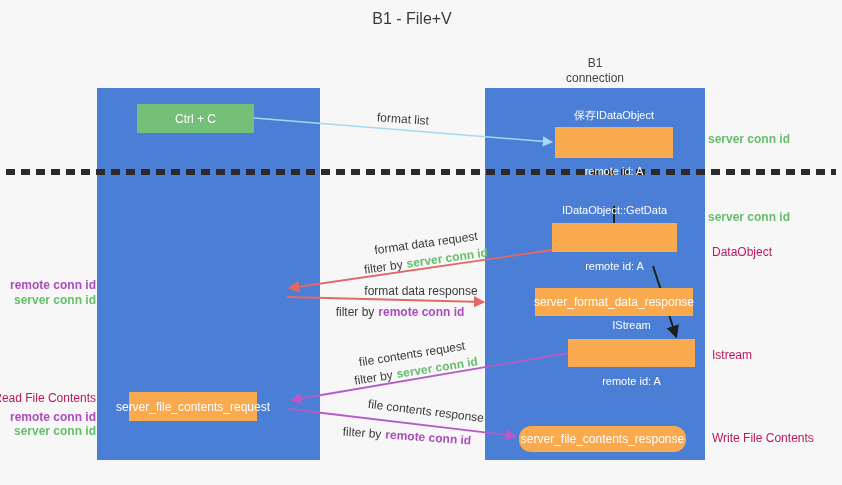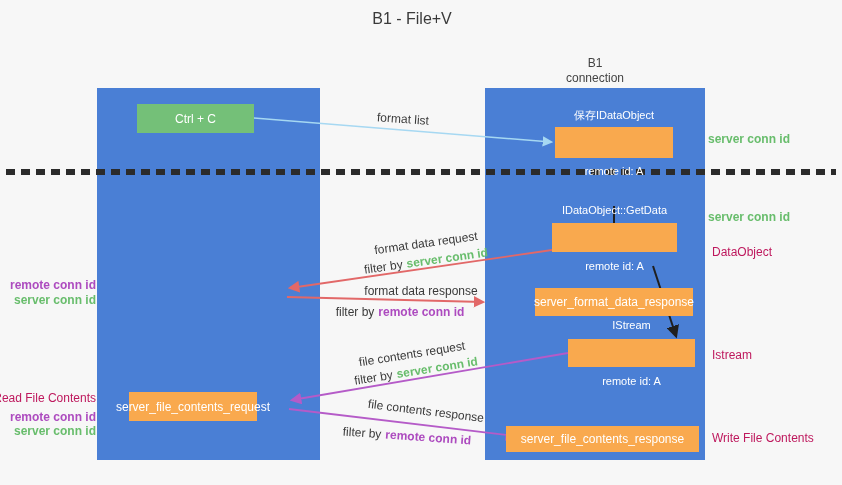--- a/index.html
+++ b/index.html
@@ -28,21 +28,21 @@
   .box.green  { background:#74c078; font-size:12px; }
   .box.orange { background:#f9a94e; font-size:12px;gap:42px; }
   .box.two-line { font-size:11px; line-height:14px; }
 
   .ctrl-c   { left:137px; top:104px; width:117px; height:29px; }
   .save-obj { left:555px; top:127px; width:118px; height:31px; }
   .ctrl-v   { left:556px; top:181px; width:116px; height:25px; }
   .getdata  { left:552px; top:223px; width:125px; height:29px;justify-content:center; }
   .fmt-resp { left:487px; top:288px; width:158px; height:28px;margin-left:48px; }
   .istream  { left:568px; top:339px; width:127px; height:28px; }
-  .file-resp{ left:506px; top:426px; width:193px; height:26px; }
+  .file-resp{ left:519px; top:426px; width:167px; height:26px;border-radius:12px; }
   .fmt-req  { left:131px; top:275px; width:156px; height:29px; }
   .file-req { left:129px; top:392px; width:128px; height:29px; }
 
   .mid-label { position:absolute; z-index:5; white-space:nowrap; font-size:12px; color:#3a3a3a;
                transform:translate(-50%,-50%) rotate(var(--rot,0deg)); }
   .mid-label .prefix { margin-right:4px; }
   .key-green  { color:#68bd6c; font-weight:bold; }
   .key-purple { color:#ad4bbf; font-weight:bold; }
 
   .side-label { position:absolute; z-index:5; white-space:nowrap; font-size:12px; color:#be185d; }

